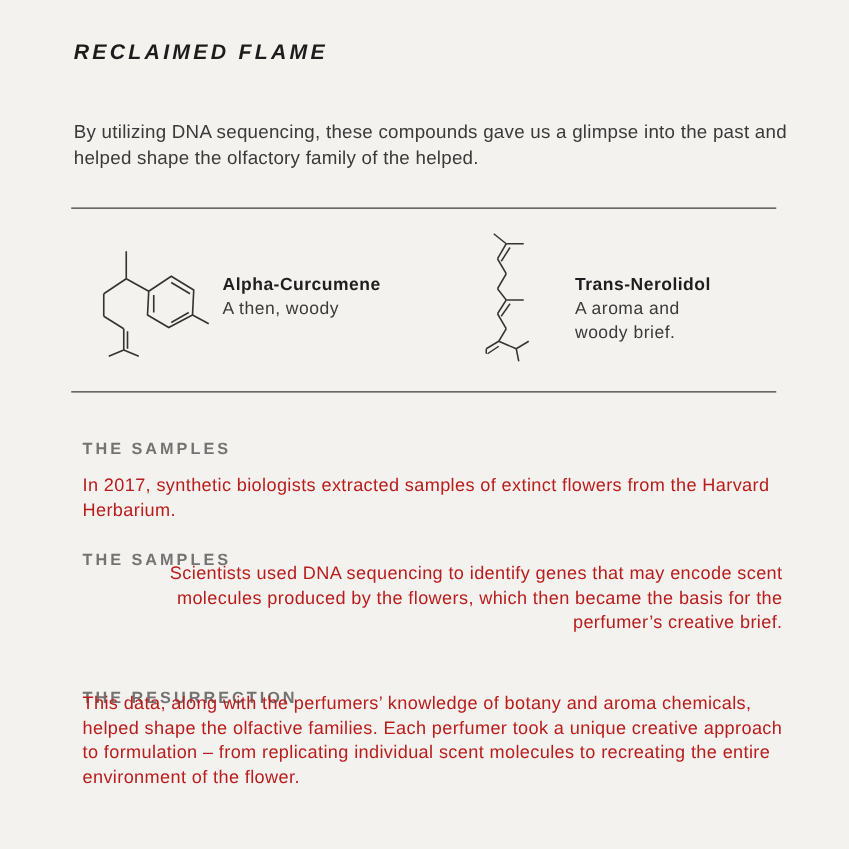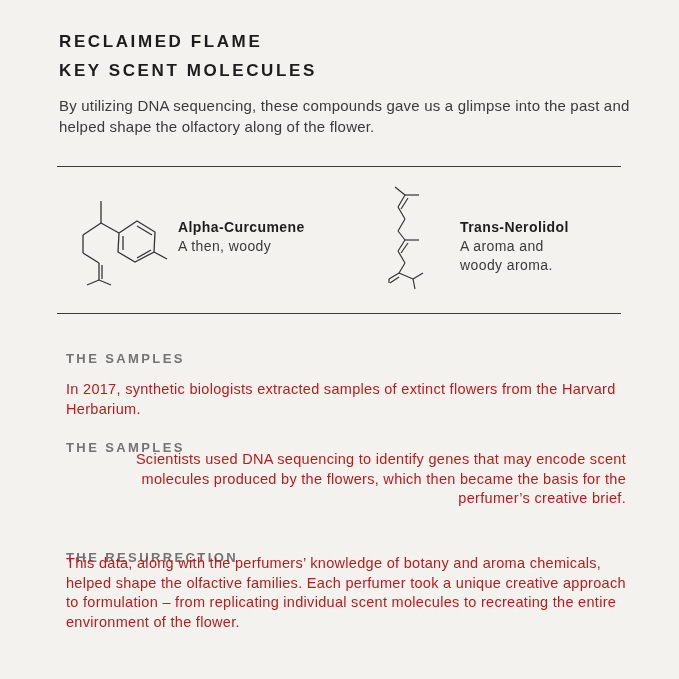--- a/index.html
+++ b/index.html
@@ -6,21 +6,21 @@
     body {
       width:679px; height:679px; overflow:hidden;
       background:#f4f2ee;
       font-family:"Liberation Sans", sans-serif;
       color:#2a2a2a;
       position:relative;
     }
     .title {
       position:absolute; left:59px; top:27px;
       font-size:17px; font-weight:bold; letter-spacing:2.6px;
-      color:#1c1c1c; line-height:29px; margin:0;
+      color:#1c1c1c; line-height:29px; margin:0;font-style:italic;
     }
     .intro {
       position:absolute; left:59px; top:95px; width:580px;
       font-size:15px; line-height:21px; color:#3a3a3a; margin:0;
       letter-spacing:0.2px;
     }
     .divider { position:absolute; left:57px; width:564px; height:1px; background:#3a3a3a; }
     .mol-svg { position:absolute; }
     .mol-name {
       position:absolute; font-size:14px; font-weight:bold; color:#1e1e1e; letter-spacing:0.4px;
@@ -33,24 +33,23 @@
     }
     .sec-body {
       position:absolute; left:66px; width:560px; font-size:14.5px; line-height:19.5px; color:#b91c1c; letter-spacing:0.3px;
     }
   </style>
 </head>
 <body>
 
 <div class="title">
   <div>RECLAIMED FLAME</div>
-  <div>KEY SCENT MOLECULES</div>
 </div>
 
-<p class="intro">By utilizing DNA sequencing, these compounds gave us a glimpse into the past and helped shape the olfactory along of the flower.</p>
+<p class="intro">By utilizing DNA sequencing, these compounds gave us a glimpse into the past and helped shape the olfactory family of the helped.</p>
 
 <div class="divider" style="top:166px;"></div>
 
 <svg class="mol-svg" style="left:75px; top:195px;" width="100" height="95" viewBox="0 0 100 95" fill="none" stroke="#333" stroke-width="1.3">
   <line x1="26" y1="6" x2="26" y2="28"></line>
   <line x1="26" y1="28" x2="44" y2="38"></line>
   <polygon points="44,38 62,26 80,37 79,57 60,67 43,57"></polygon>
   <line x1="48" y1="41" x2="48" y2="55"></line>
   <line x1="62" y1="31" x2="77" y2="40"></line>
   <line x1="62" y1="63" x2="76" y2="55"></line>
@@ -84,21 +83,21 @@
   <line x1="14" y1="90" x2="28" y2="96"></line>
   <line x1="28" y1="96" x2="38" y2="90"></line>
   <line x1="28" y1="96" x2="30" y2="106"></line>
   <line x1="14" y1="90" x2="4" y2="96"></line>
   <line x1="14" y1="94" x2="5" y2="100"></line>
   <line x1="4" y1="96" x2="4" y2="100"></line>
 </svg>
 <div class="mol-name" style="left:460px; top:219px;">Trans-Nerolidol</div>
 <div class="mol-desc" style="left:460px; top:237px;">
   <div>A aroma and</div>
-  <div>woody aroma.</div>
+  <div>woody brief.</div>
 </div>
 
 <div class="divider" style="top:313px;"></div>
 
 <div class="sec-head" style="top:351px;">THE SAMPLES</div>
 <div class="sec-body" style="top:380px;">In 2017, synthetic biologists extracted samples of extinct flowers from the Harvard Herbarium.</div>
 
 <div class="sec-head" style="top:440px;">THE SAMPLES</div>
 <div class="sec-body" style="top:450px;text-align:right;">Scientists used DNA sequencing to identify genes that may encode scent molecules produced by the flowers, which then became the basis for the perfumer’s creative brief.</div>
 

